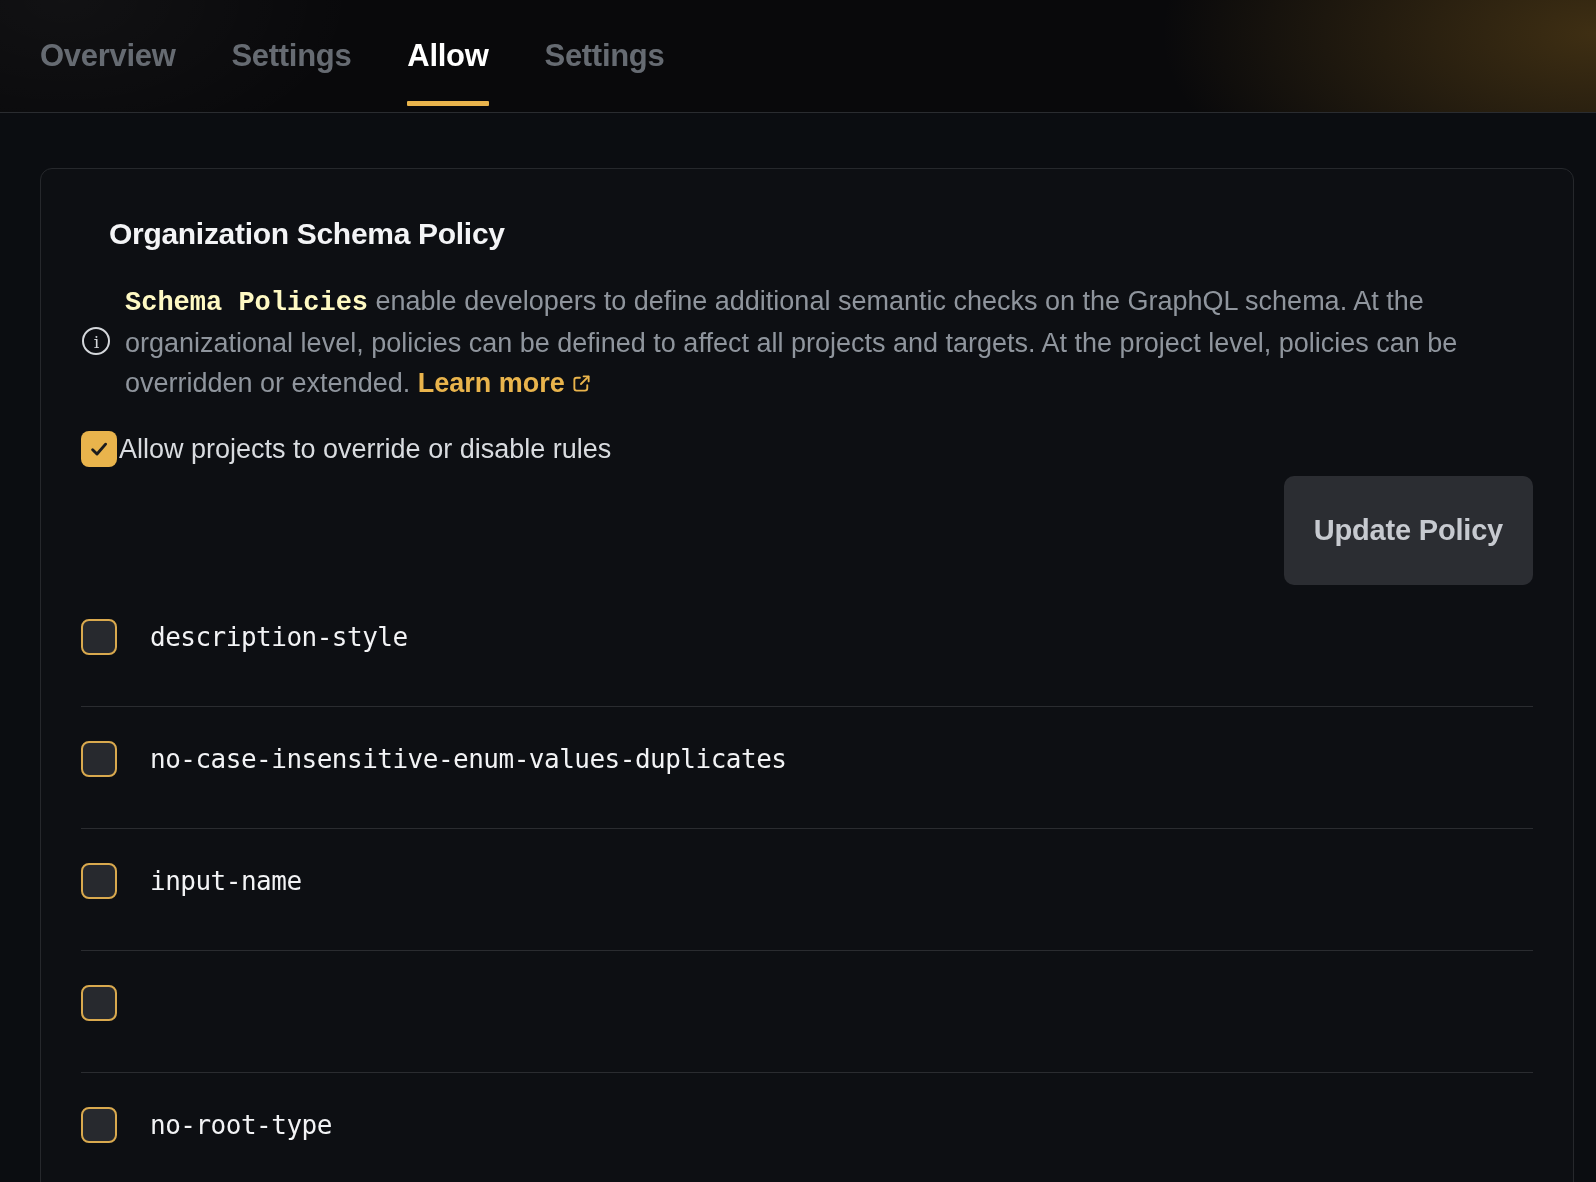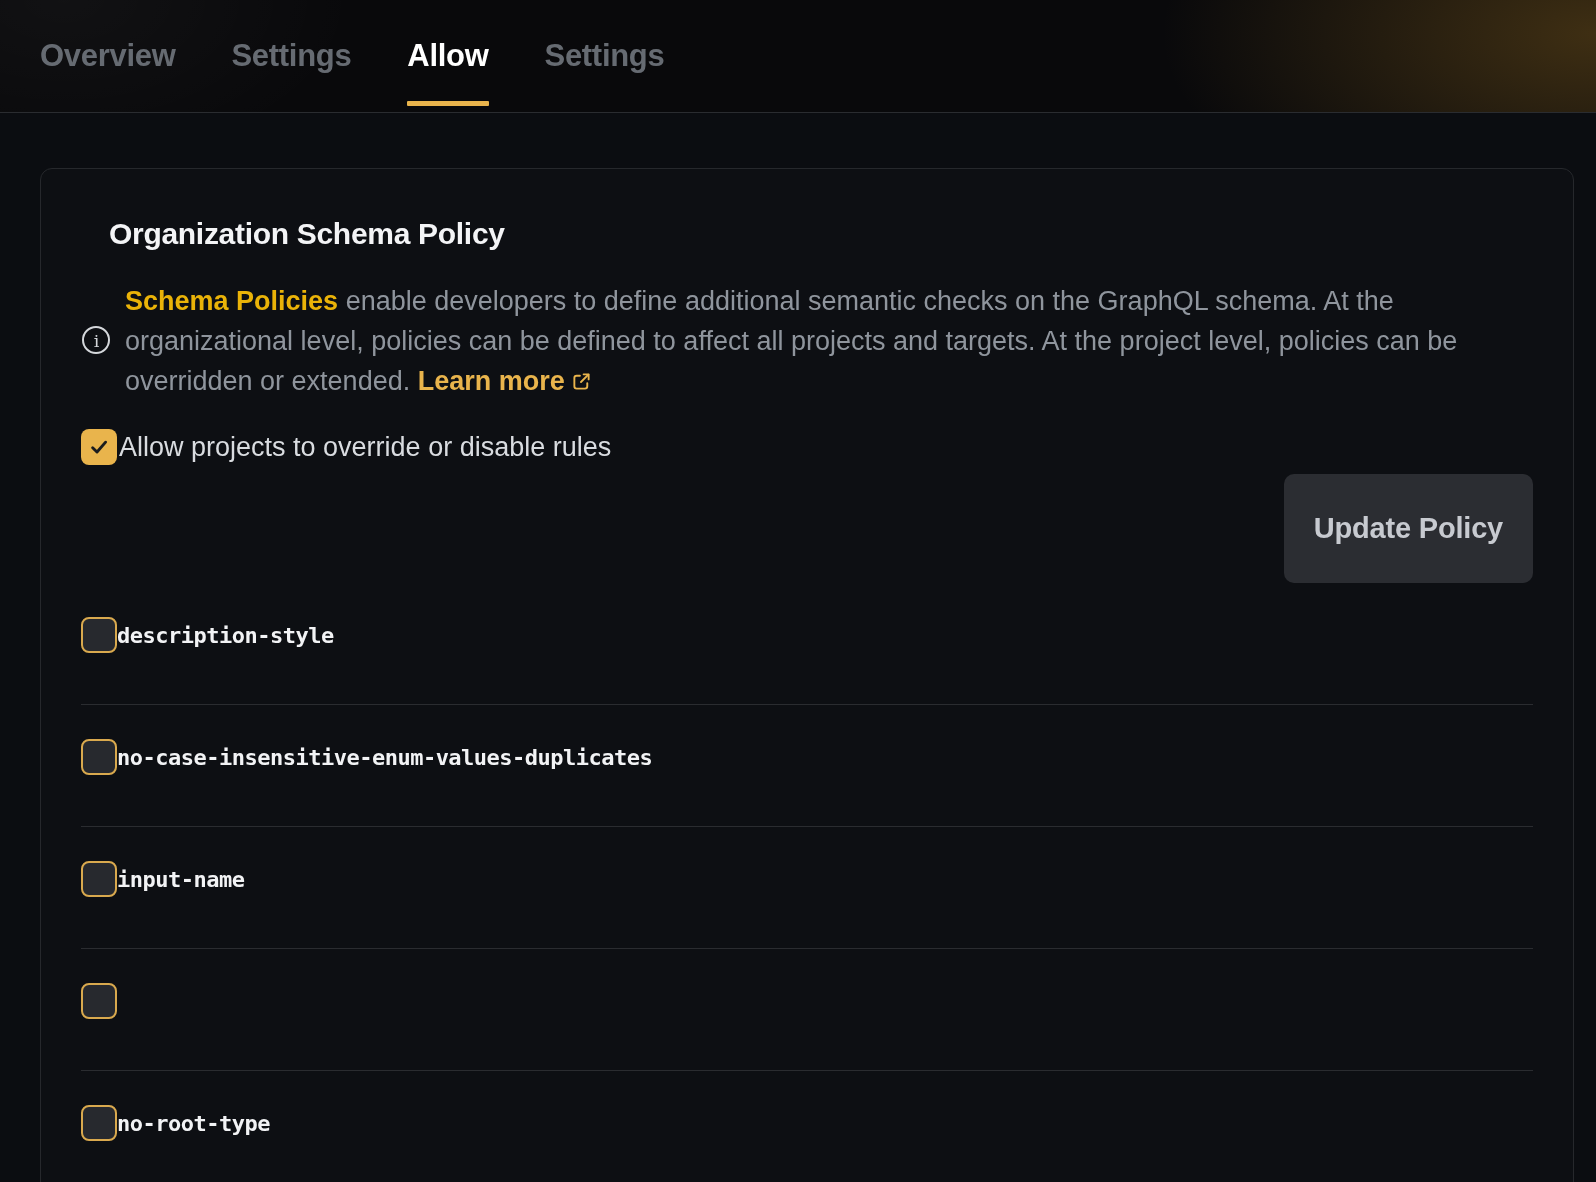--- a/index.html
+++ b/index.html
@@ -72,21 +72,21 @@
     display:flex;
     align-items:center;
     gap:14px;
   }
   .info-text{
     max-width:1372px;
     font-size:27px;
     line-height:40px;
     color:var(--txt-dim);
   }
-  .info-lead{font-weight:bold;color:#eab308;}
+  .info-lead{font-weight:bold;color:#fef9c3;font-family:Liberation Mono, monospace;}
   .learn-more{
     color:var(--accent);
     font-weight:700;
     text-decoration:none;
     cursor:pointer;
     white-space:nowrap;
   }
   .ext-icon{display:inline-block;vertical-align:-2px;margin-left:6px;}
   
   .allow-row{
@@ -132,23 +132,24 @@
   
   .rules{margin-top:0;}
   .rule-row{
     display:flex;
     align-items:center;
     padding:34px 0 51px 0;
     border-bottom:1px solid var(--border);
   }
   .rule-row .checkbox{width:36px;height:36px;}
   .rule-name{
+    margin-left:33px;
     font-family:"DejaVu Sans Mono",monospace;
-    font-weight:bold;
-    font-size:22px;
+    font-weight:normal;
+    font-size:26px;
     color:#f2f3f5;
     letter-spacing:-.5px;
   }
 </style>
 </head>
 <body>
 
 <div class="header">
   <div class="tab">
     <span class="tab-label">Overview</span>

